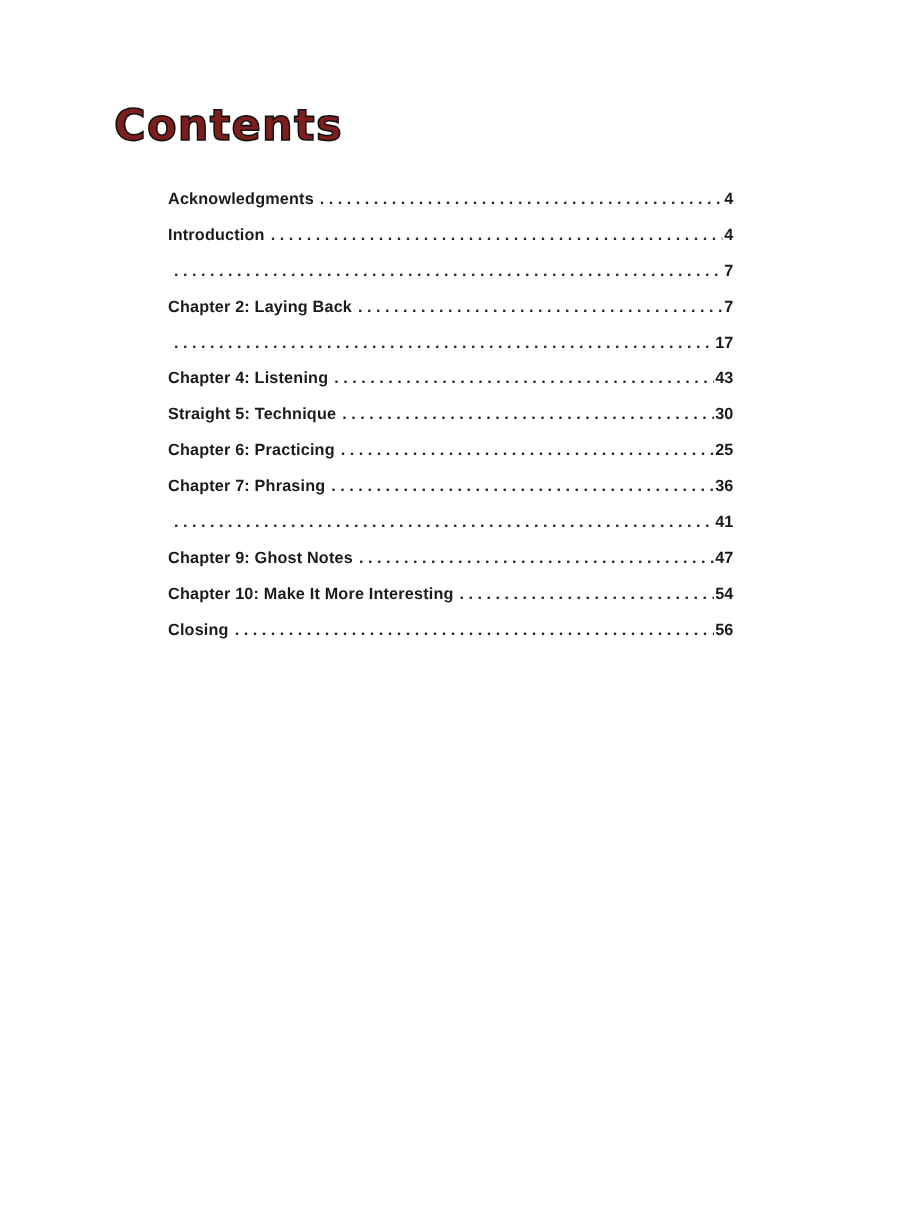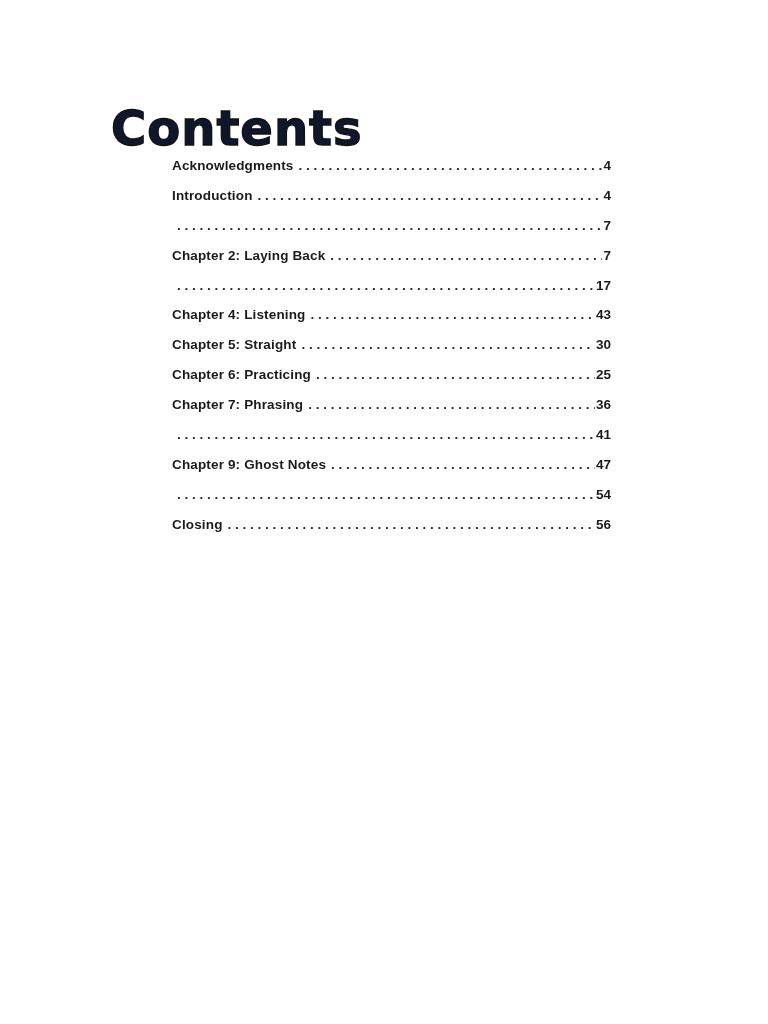--- a/index.html
+++ b/index.html
@@ -12,44 +12,43 @@
     width: 768px;
     height: 1024px;
     background: #ffffff;
     overflow: hidden;
     font-family: "Liberation Sans", sans-serif;
   }
   .title {
     position: absolute;
     left: 95px;
     top: 86px;
-    margin: 16px;
+    margin: 0;
     font-family: "DejaVu Sans", sans-serif;
-    font-size: 48px;
+    font-size: 36px;
     font-weight: bold;
     letter-spacing: 1px;
-    color: #0f172a;
+    color: #7f1d1d;
     -webkit-text-stroke: 1.3px #121212;
     line-height: 1.1;
   }
   .toc {
     position: absolute;
     left: 140px;
     top: 158px;
     width: 471px;
     color: #1b1b1b;
   }
   .toc-row {
     display: flex;
     align-items: baseline;
     height: 29.9px;
     font-size: 13.5px;
     font-weight: bold;
     white-space: nowrap;
-    margin-left: 32px;
   }
   .toc-label {
     flex: 0 0 auto;
     letter-spacing: 0.15px;
   }
   .toc-dots {
     flex: 1 1 auto;
     overflow: hidden;
     margin-left: 5px;
     color: #262626;
@@ -88,21 +87,21 @@
       <div class="toc-row">
         <span class="toc-dots">. . . . . . . . . . . . . . . . . . . . . . . . . . . . . . . . . . . . . . . . . . . . . . . . . . . . . . . . . . . . . . . . . . . . . . . . . . . . . . . . . . . . . . . . . . . . . . . . . . . . . . . . . . . . . . . . . . . . . . . . . . . . . . . . . . </span>
         <span class="toc-page">17</span>
       </div>
       <div class="toc-row">
         <span class="toc-label">Chapter 4: Listening</span>
         <span class="toc-dots">. . . . . . . . . . . . . . . . . . . . . . . . . . . . . . . . . . . . . . . . . . . . . . . . . . . . . . . . . . . . . . . . . . . . . . . . . . . . . . . . . . . . . . . . . . . . . . . . . . . . . . . . . . . . . . . . . . . . . . . . . . . . . . . . . . </span>
         <span class="toc-page">43</span>
       </div>
       <div class="toc-row">
-        <span class="toc-label">Chapter 5: Straight</span>
+        <span class="toc-label">Straight 5: Technique</span>
         <span class="toc-dots">. . . . . . . . . . . . . . . . . . . . . . . . . . . . . . . . . . . . . . . . . . . . . . . . . . . . . . . . . . . . . . . . . . . . . . . . . . . . . . . . . . . . . . . . . . . . . . . . . . . . . . . . . . . . . . . . . . . . . . . . . . . . . . . . . . </span>
         <span class="toc-page">30</span>
       </div>
       <div class="toc-row">
         <span class="toc-label">Chapter 6: Practicing</span>
         <span class="toc-dots">. . . . . . . . . . . . . . . . . . . . . . . . . . . . . . . . . . . . . . . . . . . . . . . . . . . . . . . . . . . . . . . . . . . . . . . . . . . . . . . . . . . . . . . . . . . . . . . . . . . . . . . . . . . . . . . . . . . . . . . . . . . . . . . . . . </span>
         <span class="toc-page">25</span>
       </div>
       <div class="toc-row">
         <span class="toc-label">Chapter 7: Phrasing</span>
@@ -112,20 +111,21 @@
       <div class="toc-row">
         <span class="toc-dots">. . . . . . . . . . . . . . . . . . . . . . . . . . . . . . . . . . . . . . . . . . . . . . . . . . . . . . . . . . . . . . . . . . . . . . . . . . . . . . . . . . . . . . . . . . . . . . . . . . . . . . . . . . . . . . . . . . . . . . . . . . . . . . . . . . </span>
         <span class="toc-page">41</span>
       </div>
       <div class="toc-row">
         <span class="toc-label">Chapter 9: Ghost Notes</span>
         <span class="toc-dots">. . . . . . . . . . . . . . . . . . . . . . . . . . . . . . . . . . . . . . . . . . . . . . . . . . . . . . . . . . . . . . . . . . . . . . . . . . . . . . . . . . . . . . . . . . . . . . . . . . . . . . . . . . . . . . . . . . . . . . . . . . . . . . . . . . </span>
         <span class="toc-page">47</span>
       </div>
       <div class="toc-row">
+        <span class="toc-label">Chapter 10: Make It More Interesting</span>
         <span class="toc-dots">. . . . . . . . . . . . . . . . . . . . . . . . . . . . . . . . . . . . . . . . . . . . . . . . . . . . . . . . . . . . . . . . . . . . . . . . . . . . . . . . . . . . . . . . . . . . . . . . . . . . . . . . . . . . . . . . . . . . . . . . . . . . . . . . . . </span>
         <span class="toc-page">54</span>
       </div>
       <div class="toc-row">
         <span class="toc-label">Closing</span>
         <span class="toc-dots">. . . . . . . . . . . . . . . . . . . . . . . . . . . . . . . . . . . . . . . . . . . . . . . . . . . . . . . . . . . . . . . . . . . . . . . . . . . . . . . . . . . . . . . . . . . . . . . . . . . . . . . . . . . . . . . . . . . . . . . . . . . . . . . . . . </span>
         <span class="toc-page">56</span>
       </div>
     </div>
 </div>

